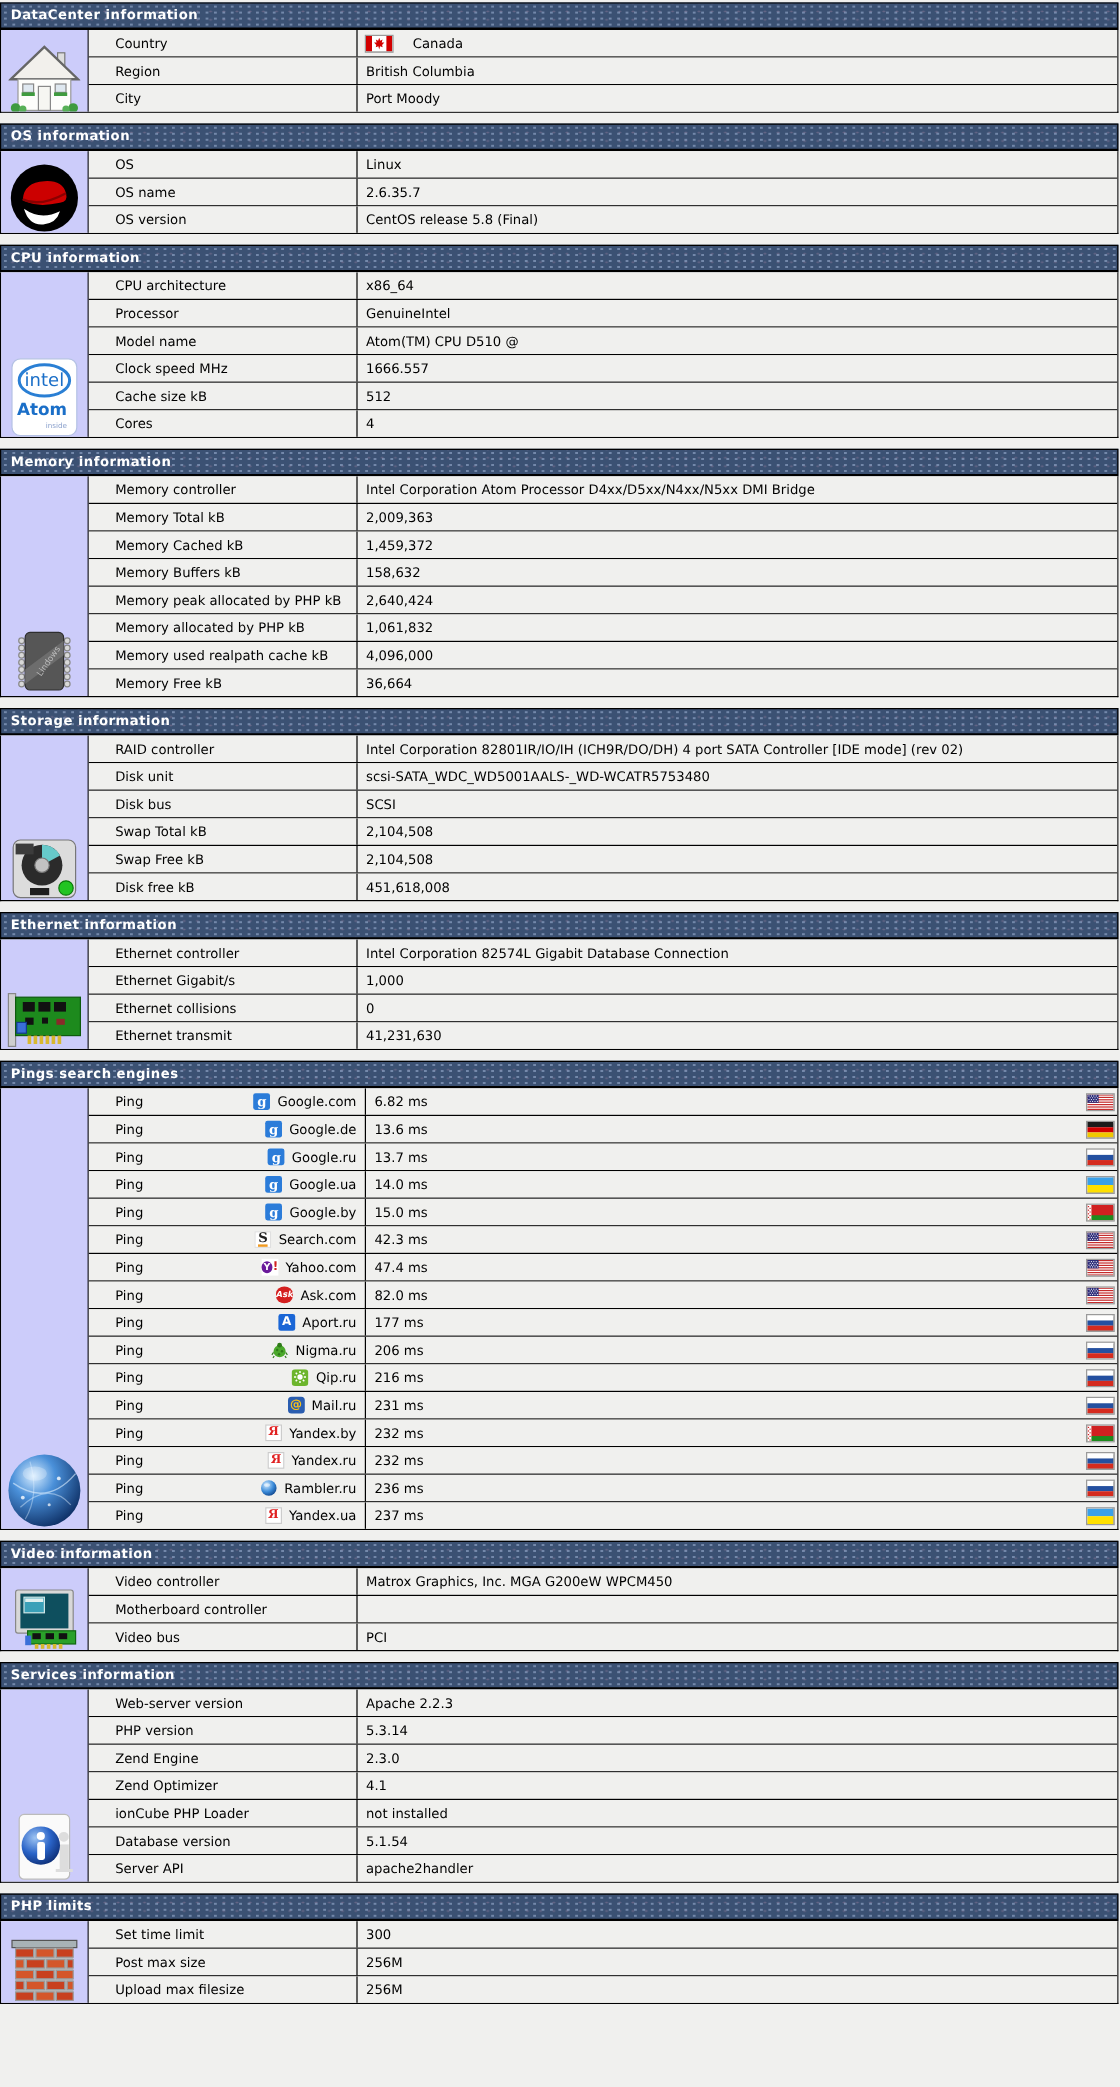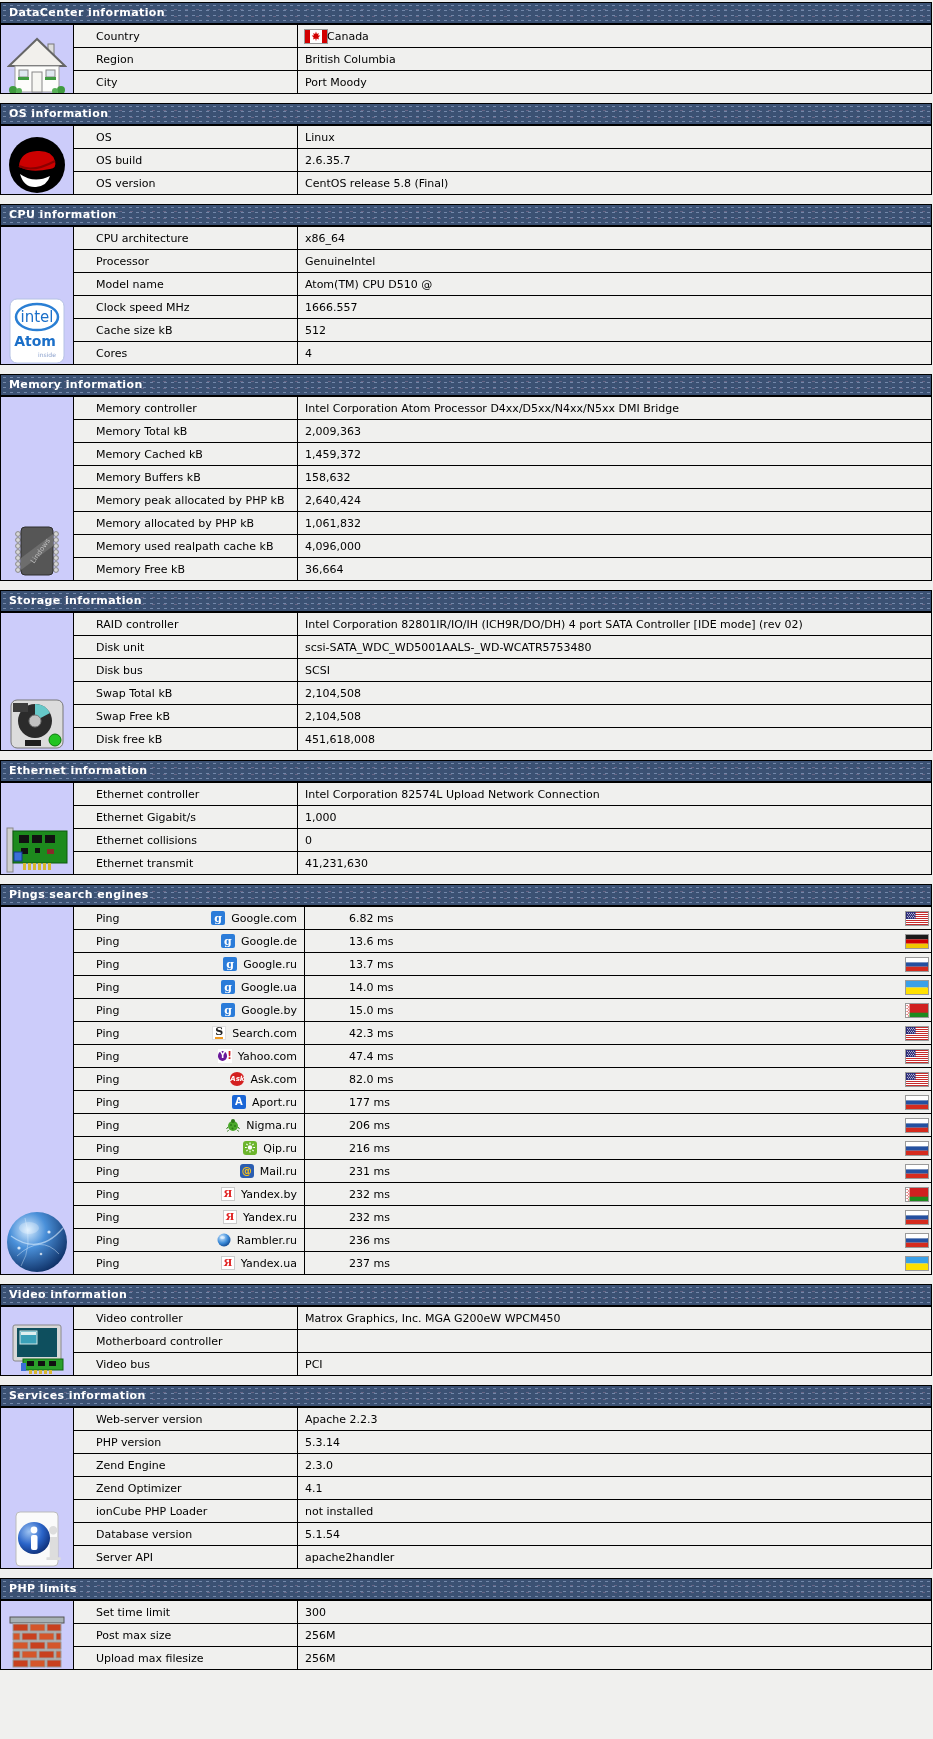--- a/index.html
+++ b/index.html
@@ -16,24 +16,24 @@
     border:1px solid #000;border-bottom-width:2px;
     padding:3px 8px 4px 8px;line-height:13px;
   }
   .sec-body{display:flex;border:1px solid #000;border-top:none;background:#f0f0ee;}
   .icon-col{width:72px;flex:0 0 72px;background:#ccccfa;border-right:1px solid #000;display:flex;align-items:flex-end;justify-content:center;}
   .rows{flex:1;min-width:0;}
   .row{display:flex;border-bottom:1px solid #000;height:22px;background:#f0f0ee;}
   .row:last-child{border-bottom:none;}
   .cell{display:flex;align-items:center;white-space:nowrap;overflow:hidden;}
   .cell.label{width:201px;flex:0 0 201px;border-right:1px solid #000;padding-left:22px;}
-  .cell.value{flex:1;padding-left:7px;gap:0;}
+  .cell.value{flex:1;padding-left:7px;gap:17px;}
   .ping-cell{justify-content:space-between;padding-right:7px;}
   .engine-group{display:flex;align-items:center;gap:6px;}
-  .ping-value{padding-left:17px;margin-left:37px;}
+  .ping-value{padding-left:17px;}
   .flag{display:inline-flex;flex:0 0 auto;line-height:0;}
   .flag svg{box-shadow:inset 1px 1px 0 rgba(255,255,255,.55), inset -1px -1px 0 rgba(0,0,0,.45);outline:1px solid #9a9a9a;}
   .flag-right{margin-left:auto;margin-right:3px;}
   .favicon{display:inline-flex;line-height:0;flex:0 0 auto;}
   .fav{width:14px;height:14px;display:inline-flex;align-items:center;justify-content:center;box-sizing:border-box;font-size:11px;line-height:1;}
   .fav-google{background:#2b7cd9;color:#fff;border-radius:2px;font-family:"DejaVu Serif",serif;font-weight:bold;font-size:11px;}
   .fav-searchcom{background:#fff;border:1px solid #e0e0e0;}
   .fav-searchcom b{font-family:"DejaVu Serif",serif;color:#222;font-size:11px;border-bottom:2px solid #f09a20;line-height:10px;}
   .fav-yahoo{background:#fff;gap:0;}
   .fav-yahoo .yy{width:10px;height:10px;border-radius:50%;background:#6a1a9a;color:#fff;font-size:8px;font-weight:bold;display:inline-flex;align-items:center;justify-content:center;}
@@ -117,21 +117,21 @@
         <div class="row">
           <div class="cell label">
             <span>OS</span>
           </div>
           <div class="cell value">
             <span>Linux</span>
           </div>
         </div>
         <div class="row">
           <div class="cell label">
-            <span>OS build</span>
+            <span>OS name</span>
           </div>
           <div class="cell value">
             <span>2.6.35.7</span>
           </div>
         </div>
         <div class="row">
           <div class="cell label">
             <span>OS version</span>
           </div>
           <div class="cell value">
@@ -392,21 +392,21 @@
             <rect x="43" y="37" width="3" height="7"></rect>
           </g>
       </svg>
     </div>
     <div class="rows">
         <div class="row">
           <div class="cell label">
             <span>Ethernet controller</span>
           </div>
           <div class="cell value">
-            <span>Intel Corporation 82574L Upload Network Connection</span>
+            <span>Intel Corporation 82574L Gigabit Database Connection</span>
           </div>
         </div>
         <div class="row">
           <div class="cell label">
             <span>Ethernet Gigabit/s</span>
           </div>
           <div class="cell value">
             <span>1,000</span>
           </div>
         </div>

